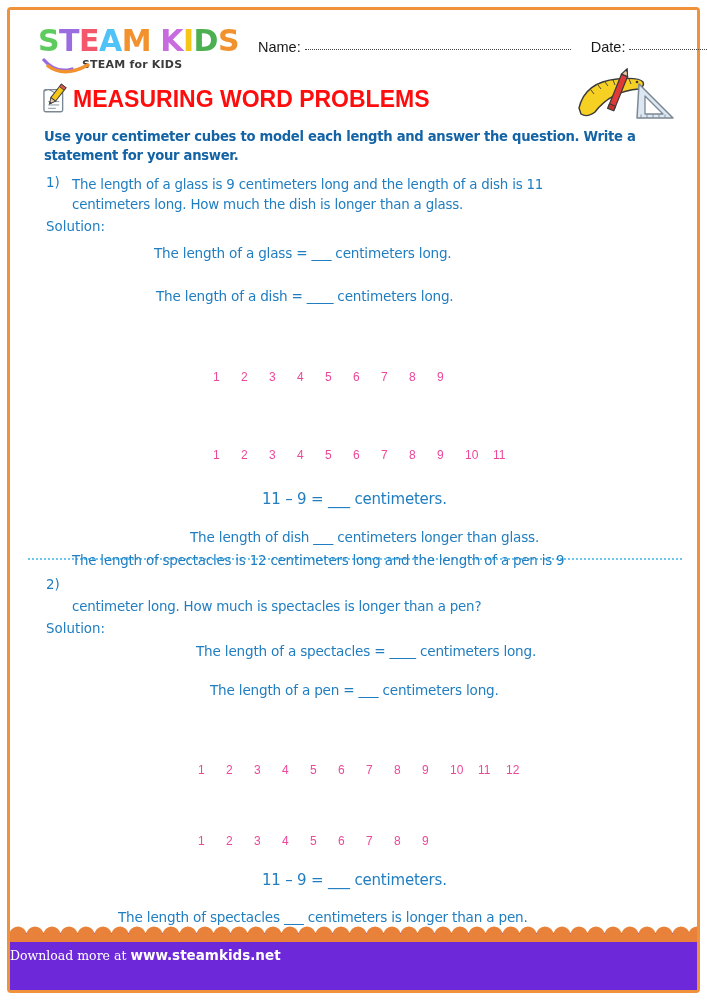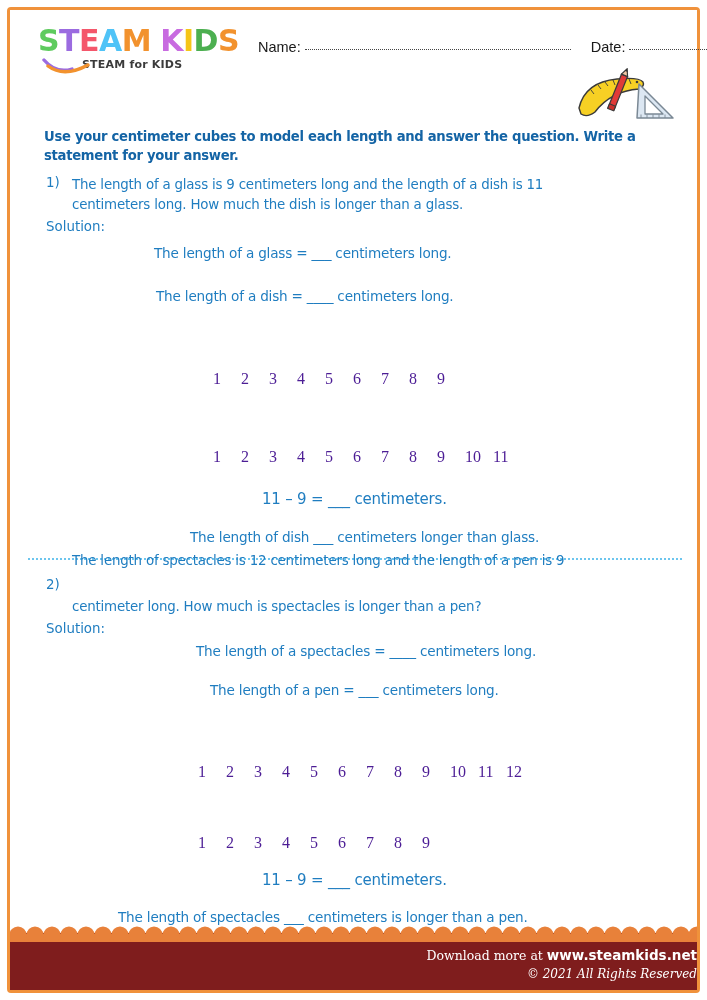--- a/index.html
+++ b/index.html
@@ -161,46 +161,46 @@
     font-size: 13.6px;
     color: #1F7DC0;
     white-space: nowrap;
     letter-spacing: -0.2px;
   }
   .line-eq {
     font-size: 15px;
   }
   .numrow {
     position: absolute;
-    font-family: Liberation Serif, serif;
-    font-size: 16px;
-    color: #4c1d95;
+    font-family: Liberation Sans, sans-serif;
+    font-size: 12px;
+    color: #ec4899;
     white-space: nowrap;
   }
   .numrow span { display: inline-block; width: 28px; text-align: left; }
 
   
   .divider {
     position: absolute;
     left: 18px;
     top: 548px;
     width: 654px;
     border-top: 2.5px dotted #6CC5EE;
   }
 
   
   .footer {
     position: absolute;
     left: 0;
     bottom: 0;
     width: 687px;
     height: 57px;
-    background: #7f1d1d;
+    background: #6d28d9;
     color: #ffffff;
-    text-align: right;
+    text-align: left;
   }
   .scallop {
     position: absolute;
     left: 0;
     top: -7px;
     width: 687px;
     height: 16px;
   }
   .foot-line1 {
     position: absolute;
@@ -247,20 +247,36 @@
       <div class="name-row">
         <span class="label-txt">Name:</span>
         <span class="dots dots-name"></span>
         <span class="date-wrap">
           <span class="label-txt">Date:</span>
           <span class="dots dots-date"></span>
         </span>
       </div>
     </div>
 
+    <div class="title-row">
+      <svg class="title-icon" viewBox="0 0 40 40">
+        <rect x="7" y="9" width="22" height="26" rx="2" fill="#ffffff" stroke="#7A8894" stroke-width="1.6"></rect>
+        <path d="M7 11 q5 -4 10 0 q5 4 10 0" fill="#ffffff" stroke="#7A8894" stroke-width="1.4"></path>
+        <line x1="12" y1="23" x2="25" y2="23" stroke="#9AA7B2" stroke-width="1.4"></line>
+        <line x1="12" y1="27" x2="25" y2="27" stroke="#9AA7B2" stroke-width="1.4"></line>
+        <line x1="12" y1="31" x2="21" y2="31" stroke="#9AA7B2" stroke-width="1.4"></line>
+        <g transform="rotate(38 22 16)">
+          <rect x="18" y="2" width="7" height="20" fill="#F5C518" stroke="#3b3b3b" stroke-width="1.1"></rect>
+          <polygon points="18,22 25,22 21.5,29" fill="#F0C9A0" stroke="#3b3b3b" stroke-width="1.1"></polygon>
+          <polygon points="19.8,26.4 23.2,26.4 21.5,29" fill="#333"></polygon>
+          <rect x="18" y="2" width="7" height="3.6" fill="#E2574C" stroke="#3b3b3b" stroke-width="1"></rect>
+        </g>
+      </svg>
+      <div class="title-text">MEASURING WORD PROBLEMS</div>
+    </div>
 
     <svg class="tools-icon" viewBox="0 0 116 58">
 
       <path d="M10 40 Q16 14 48 11 Q70 9 74 14 Q76 18 70 21 Q42 23 26 44 Q18 50 12 46 Z" fill="#F7D024" stroke="#3a3a3a" stroke-width="1.4" stroke-linejoin="round"></path>
       <g stroke="#3a3a3a" stroke-width="0.9">
         <line x1="22" y1="22" x2="25" y2="26"></line>
         <line x1="29" y1="17" x2="32" y2="21"></line>
         <line x1="36" y1="14" x2="39" y2="18"></line>
         <line x1="44" y1="12" x2="46" y2="17"></line>
         <line x1="52" y1="11" x2="54" y2="16"></line>
@@ -376,17 +392,16 @@
             <circle cx="637" cy="9" r="8.6"></circle>
             <circle cx="654" cy="9" r="8.6"></circle>
             <circle cx="671" cy="9" r="8.6"></circle>
           <circle cx="687" cy="9" r="8.6"></circle>
         </g>
       </svg>
       <div class="foot-line1">
         <span>Download more at</span>
         <span class="site">www.steamkids.net</span>
       </div>
-      <div class="foot-line2">© 2021 All Rights Reserved</div>
     </div>
 
   </div>
 </div>
 
 </body></html>

